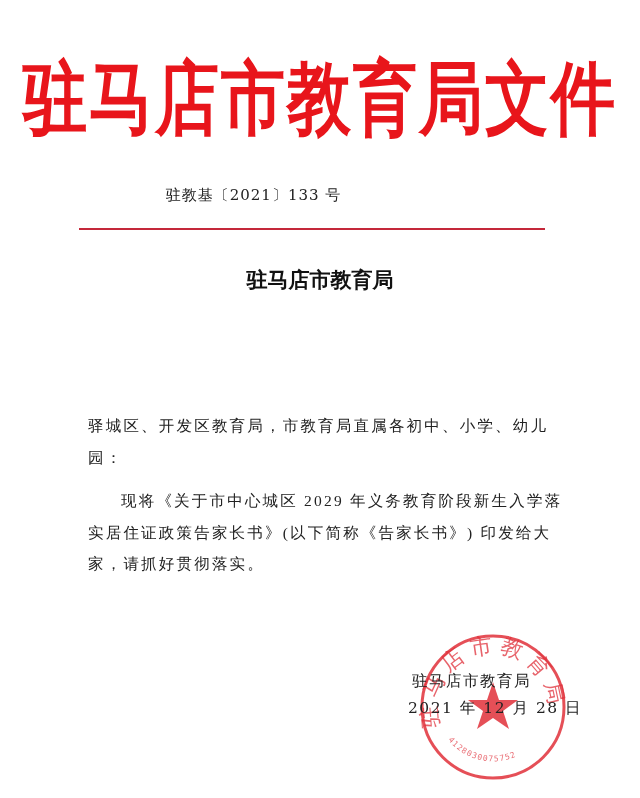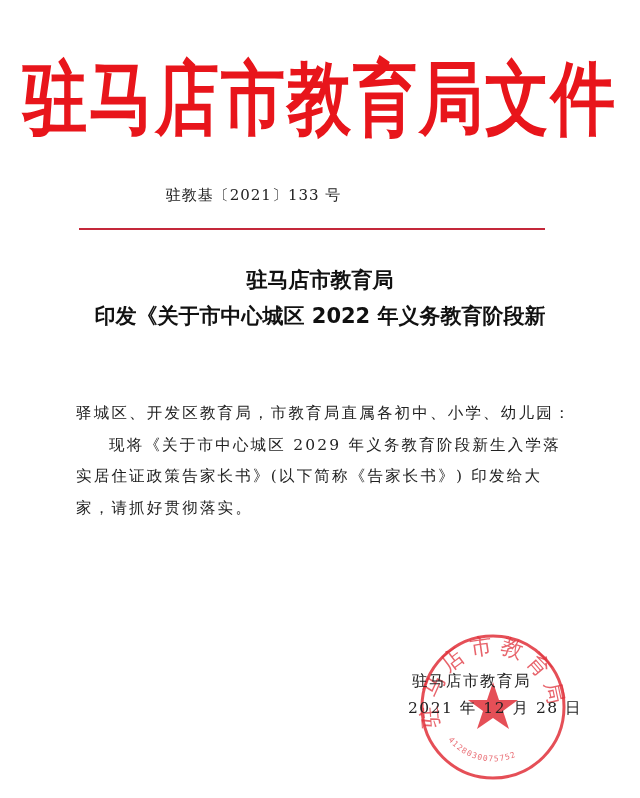--- a/index.html
+++ b/index.html
@@ -12,37 +12,36 @@
   .docno { position: absolute; left: 0; top: 186px; width: 507px; text-align: center;
            font-size: 15px; color: #222; letter-spacing: 1px; }
   .redrule { position: absolute; left: 79px; top: 228px; width: 466px; height: 2px;
              background: #c4283a; }
   .title { position: absolute; left: 0; top: 262px; width: 640px; text-align: center;
            font-family: "DejaVu Sans", sans-serif; font-weight: bold; font-size: 21px;
            line-height: 36px; color: #111; }
   .title div { white-space: nowrap; }
   .body { position: absolute; left: 76px; top: 398px; width: 500px; font-size: 15.5px;
           line-height: 31.5px; color: #222; letter-spacing: 2.2px; }
-  .body p { margin: 0; }
+  .body p { margin: 12px; font-family: Liberation Serif, serif; }
   .indent { text-indent: 33px; }
   .sign { position: absolute; left: 0; width: 640px; font-size: 15.5px; color: #222; letter-spacing: 1.5px; }
   .sign-org { top: 671px; left: 412px; width: auto; }
   .sign-date { top: 679px; left: 408px; width: auto; margin-top: 19px; }
   .seal { position: absolute; left: 418px; top: 632px; width: 150px; height: 150px; }
 </style>
 </head>
 <body>
 
 <div class="masthead">驻马店市教育局文件</div>
 <div class="docno">驻教基〔2021〕133 号</div>
 <div class="redrule"></div>
 
 <div class="title">
   <div>驻马店市教育局</div>
-  <div>印发《关于市中心城区 2022 年义务教育阶段新</div>
 </div>
 
 <div class="body">
   <p>驿城区、开发区教育局，市教育局直属各初中、小学、幼儿园：</p>
   <p class="indent">现将《关于市中心城区 2029 年义务教育阶段新生入学落实居住证政策告家长书》(以下简称《告家长书》) 印发给大家，请抓好贯彻落实。</p>
 </div>
 
 <svg class="seal" viewBox="0 0 150 150">
   <defs>
     <path id="arcTop" d="M 22 95 A 56 56 0 1 1 128 95"></path>

